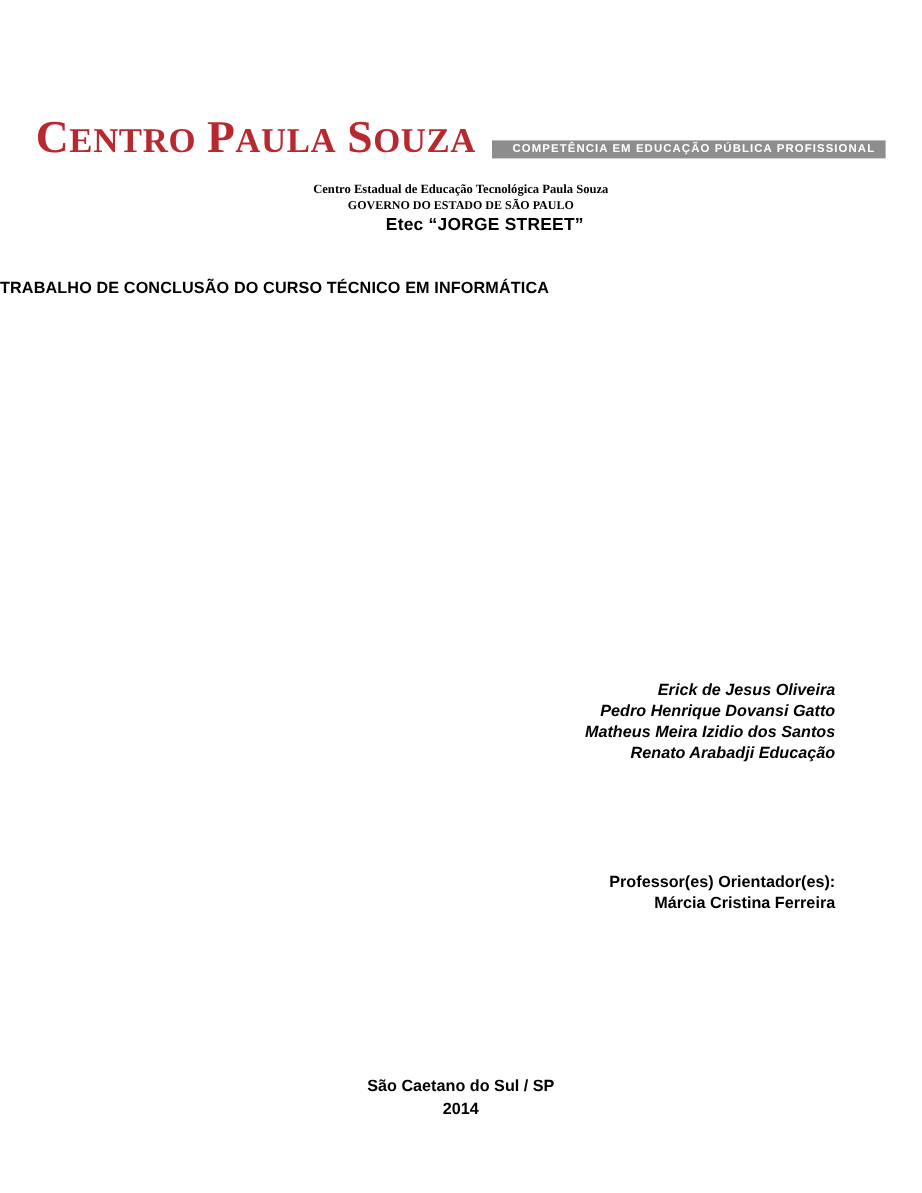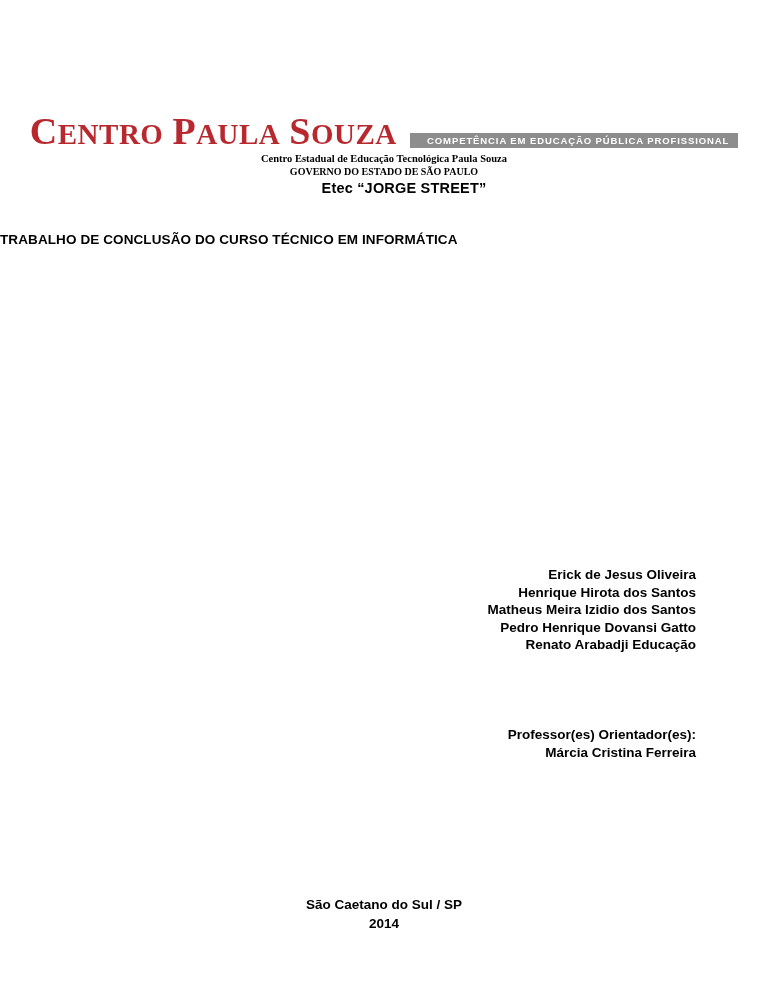--- a/index.html
+++ b/index.html
@@ -35,21 +35,20 @@
     font-family: "Liberation Serif", serif;
     font-weight: bold;
     color: #b8292f;
     letter-spacing: 0.5px;
     line-height: 1;
     white-space: nowrap;
   }
   .logo-wordmark .w {
     display: inline-block;
     margin-right: 9px;
-    margin-top: 16px;
   }
   .logo-wordmark .cap {
     font-size: 38px;
   }
   .logo-wordmark .rest {
     font-size: 29px;
   }
   .logo-sub {
     margin-top: 2px;
     display: inline-block;
@@ -117,21 +116,21 @@
   
   .authors {
     position: absolute;
     top: 566px;
     right: 72px;
     text-align: right;
     font-size: 13.5px;
     font-weight: bold;
     line-height: 17.6px;
   }
-  .authors div { white-space: nowrap; }
+  .authors div { white-space: nowrap; font-style: italic; }
 
   
   .advisor {
     position: absolute;
     top: 726px;
     right: 72px;
     text-align: right;
     font-size: 13.5px;
     font-weight: bold;
     line-height: 17.6px;
@@ -164,23 +163,22 @@
 
   <div class="inst inst-2">GOVERNO DO ESTADO DE SÃO PAULO</div>
   <div class="inst inst-1">Centro Estadual de Educação Tecnológica Paula Souza</div>
   <div class="inst inst-3">Etec  “JORGE STREET”</div>
 
   <div class="doc-title">TRABALHO DE CONCLUSÃO DO CURSO TÉCNICO EM INFORMÁTICA</div>
 
 
   <div class="authors">
     <div>Erick de Jesus Oliveira</div>
-    <div>Henrique Hirota dos Santos</div>
+    <div>Pedro Henrique Dovansi Gatto</div>
     <div>Matheus Meira Izidio dos Santos</div>
-    <div>Pedro Henrique Dovansi Gatto</div>
     <div>Renato Arabadji Educação</div>
   </div>
 
   <div class="advisor">
     <div>Professor(es) Orientador(es):</div>
     <div>Márcia Cristina Ferreira</div>
   </div>
 
   <div class="footer">
     <div>São Caetano do Sul / SP</div>

